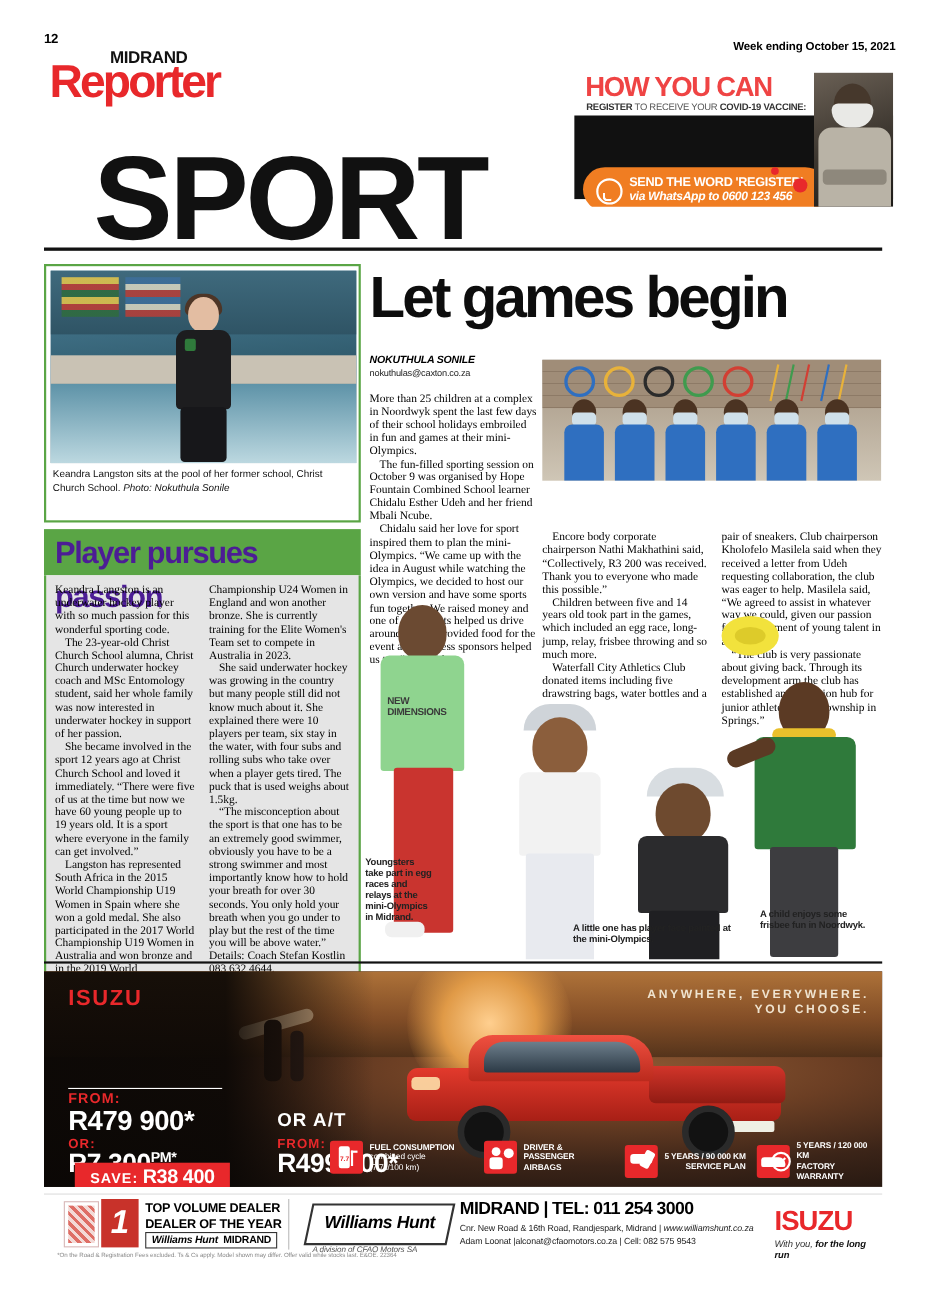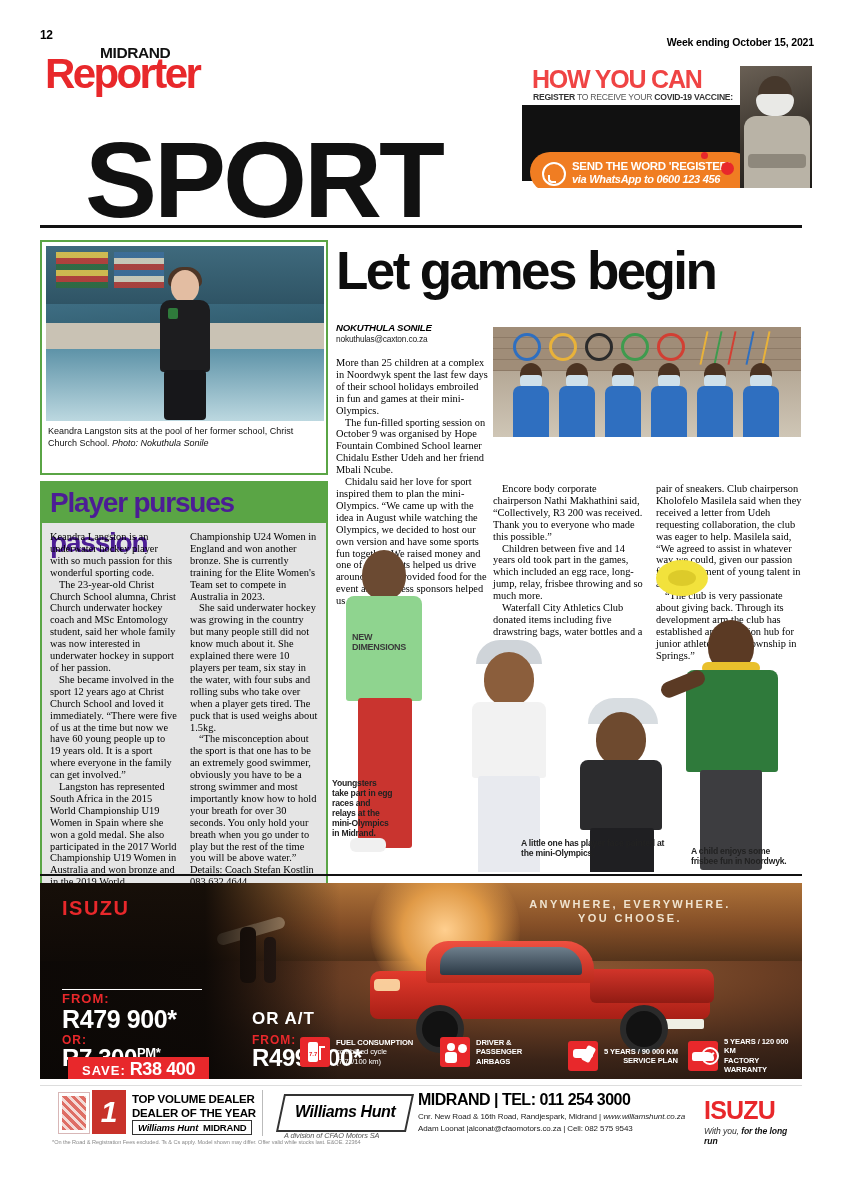--- a/index.html
+++ b/index.html
@@ -120,21 +120,21 @@
   .k4 .collar{position:absolute;left:36px;top:42px;width:58px;height:12px;background:#e9c02c;border-radius:6px;}
   .k4 .body{left:20px;top:50px;width:92px;height:102px;background:#2f7a3b;}
   .k4 .arm{position:absolute;left:-6px;top:56px;width:46px;height:16px;background:#5b3a24;border-radius:8px;transform:rotate(-22deg);}
   .k4 .legs{left:34px;top:150px;width:62px;height:100px;background:#3d3d40;}
 
   .frisbee{position:absolute;left:320px;top:40px;width:52px;height:36px;border-radius:50%;background:#f2e23c;}
   .frisbee:after{content:"";position:absolute;left:12px;top:10px;width:28px;height:16px;border-radius:50%;background:#ddcb2a;}
 
   .cap-a{position:absolute;left:332px;top:778px;width:62px;font-size:8.6px;font-weight:bold;line-height:10px;color:#222;letter-spacing:-.2px;}
   .cap-b{position:absolute;left:521px;top:838px;width:150px;font-size:8.6px;font-weight:bold;line-height:10px;color:#222;letter-spacing:-.2px;}
-  .cap-c{position:absolute;left:691px;top:826px;width:96px;font-size:8.6px;font-weight:bold;line-height:10px;color:#222;letter-spacing:-.2px;margin-top:20px;}
+  .cap-c{position:absolute;left:691px;top:826px;width:96px;font-size:8.6px;font-weight:bold;line-height:10px;color:#222;letter-spacing:-.2px;}
 
   .mid-rule{position:absolute;left:40px;top:874px;width:762px;height:2px;background:#111;}
 
   
   .ad{position:absolute;left:40px;top:883px;width:762px;height:196px;overflow:hidden;
       background:radial-gradient(ellipse at 68% 46%, #8f5a34 0%, #6c3f24 28%, #3b2418 58%, #120d0a 100%);}
   .ad-sky{position:absolute;left:0;top:0;width:762px;height:78px;background:linear-gradient(180deg,#c4813f 0%,#8a5228 55%,#4d2f18 100%);opacity:.85;}
   .ad-sun{position:absolute;left:330px;top:-28px;width:150px;height:150px;border-radius:50%;background:radial-gradient(circle,#ffcf8f 0%,#e09a47 40%,rgba(200,130,60,0) 72%);}
   .ad-left-dark{position:absolute;left:0;top:0;width:300px;height:196px;background:linear-gradient(90deg,rgba(10,7,5,.92) 55%,rgba(10,7,5,0) 100%);}
   .ad-isuzu{position:absolute;left:22px;top:14px;font-size:20px;font-weight:bold;color:#e8282b;letter-spacing:1.5px;font-family:"Liberation Sans",sans-serif;}
@@ -410,21 +410,21 @@
     <div class="ad-or">OR:</div>
     <div class="ad-price2"><span>R7 300</span><sup>PM*</sup></div>
     <div class="ad-orat">OR A/T</div>
     <div class="ad-from2">FROM:</div>
     <div class="ad-price3">R499 900*</div>
 
     <div class="save-pill">
       <span class="lbl">SAVE:</span><span class="val">R38 400</span>
     </div>
 
-    <div class="ad-tag" style="white-space:pre-line;">ANYWHERE, EVERYWHERE.
+    <div class="ad-tag" style="white-space:pre-line;text-align:right;">ANYWHERE, EVERYWHERE.
 YOU CHOOSE.</div>
 
     <div class="icons">
       <div class="ibox" style="left:260px;top:6px;">
         <div class="ic-sq">
             <div class="g-pump"></div>
             <div class="g-pump2"></div>
           </div>
         <div class="ic-lbl"><span>FUEL CONSUMPTION</span><br><span class="reg">combined cycle</span><br><span class="reg">(7.7 l/100 km)</span></div>
       </div>

